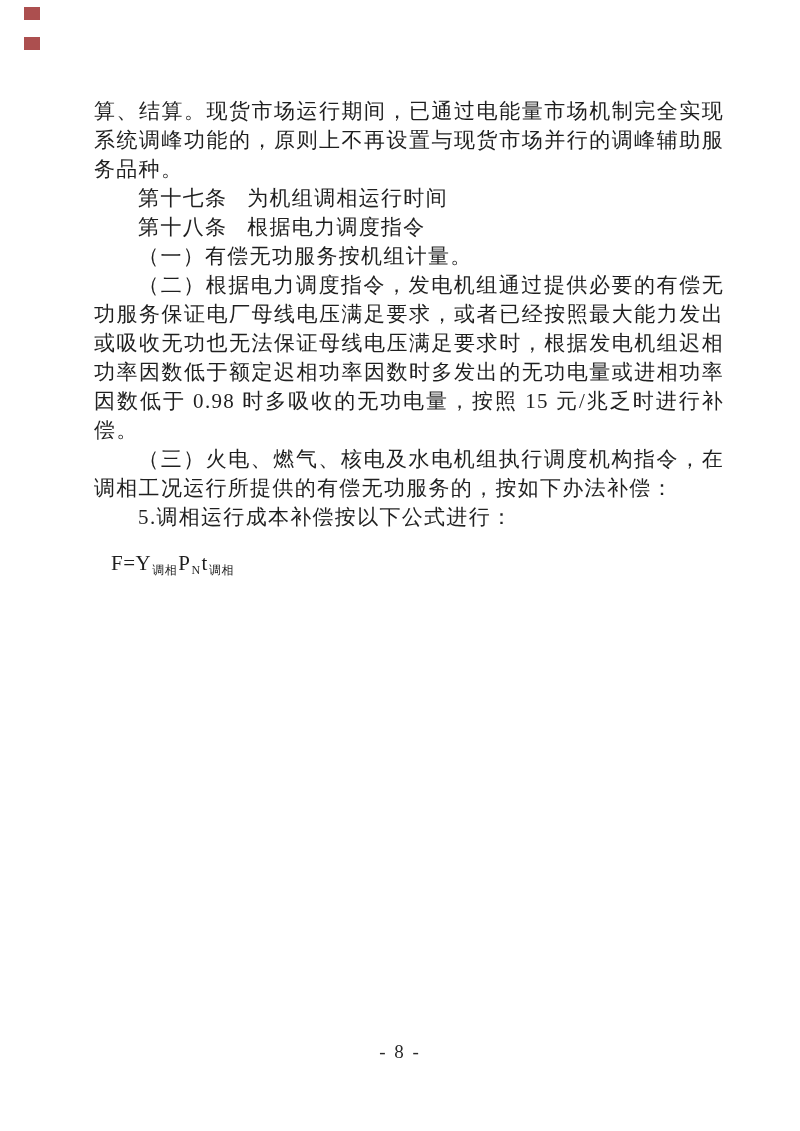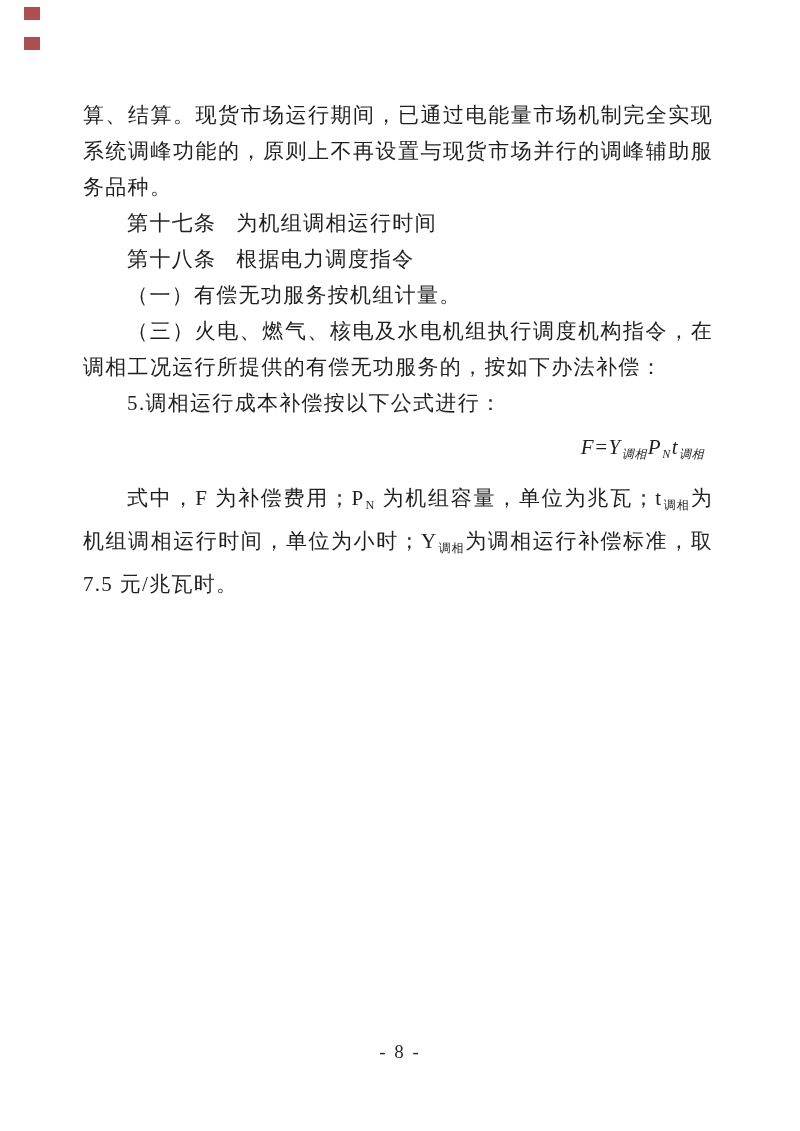--- a/index.html
+++ b/index.html
@@ -20,40 +20,39 @@
     position: absolute;
     left: 24px;
     width: 16px;
     height: 13px;
     opacity: 0.9;
   }
   .stamp.one { top: 7px; }
   .stamp.two { top: 37px; }
   .content {
     position: absolute;
-    left: 83px;
+    left: 94px;
     top: 97px;
     width: 630px;
     font-size: 21px;
-    line-height: 36px;
+    line-height: 29px;
     letter-spacing: 1.3px;
     text-align: justify;
   }
   .para {
     margin: 0;
     text-justify: inter-character;
   }
   .indent { text-indent: 2.1em; }
   .heading .num { font-weight: normal; margin-right: 0.95em; }
   .formula {
-    margin: 8px;
-    text-align: right;
+    margin: 17px;
+    text-align: left;
     text-indent: 0;
     letter-spacing: 0.5px;
-    font-style: italic;
   }
   .sub {
     font-size: 12px;
     vertical-align: -4px;
     letter-spacing: 0.5px;
     margin: 0 1px;
   }
   .page-num {
     position: absolute;
     top: 1041px;
@@ -81,27 +80,27 @@
       <span class="num">第十七条</span><span class="htitle">为机组调相运行时间</span>
     </p>
 
 
     <p class="para indent heading">
       <span class="num">第十八条</span><span class="htitle">根据电力调度指令</span>
     </p>
 
     <p class="para indent">（一）有偿无功服务按机组计量。</p>
 
+    <p class="para indent">（二）根据电力调度指令，发电机组通过提供必要的有偿无功服务保证电厂母线电压满足要求，或者已经按照最大能力发出或吸收无功也无法保证母线电压满足要求时，根据发电机组迟相功率因数低于额定迟相功率因数时多发出的无功电量或进相功率因数低于 0.98 时多吸收的无功电量，按照 15 元/兆乏时进行补偿。</p>
 
     <p class="para indent">（三）火电、燃气、核电及水电机组执行调度机构指令，在调相工况运行所提供的有偿无功服务的，按如下办法补偿：</p>
 
 
     <p class="para indent">5.调相运行成本补偿按以下公式进行：</p>
 
     <p class="formula"><span>F=Y</span><span class="sub">调相</span><span>P</span><span class="sub">N</span><span>t</span><span class="sub">调相</span></p>
 
-    <p class="para indent"><span>式中，F 为补偿费用；P</span><span class="sub">N</span><span> 为机组容量，单位为兆瓦；t</span><span class="sub">调相</span><span>为机组调相运行时间，单位为小时；Y</span><span class="sub">调相</span><span>为调相运行补偿标准，取 7.5 元/兆瓦时。</span></p>
 
   </div>
 
   <div class="page-num">- 8 -</div>
 
 </div>
 
 </body></html>

